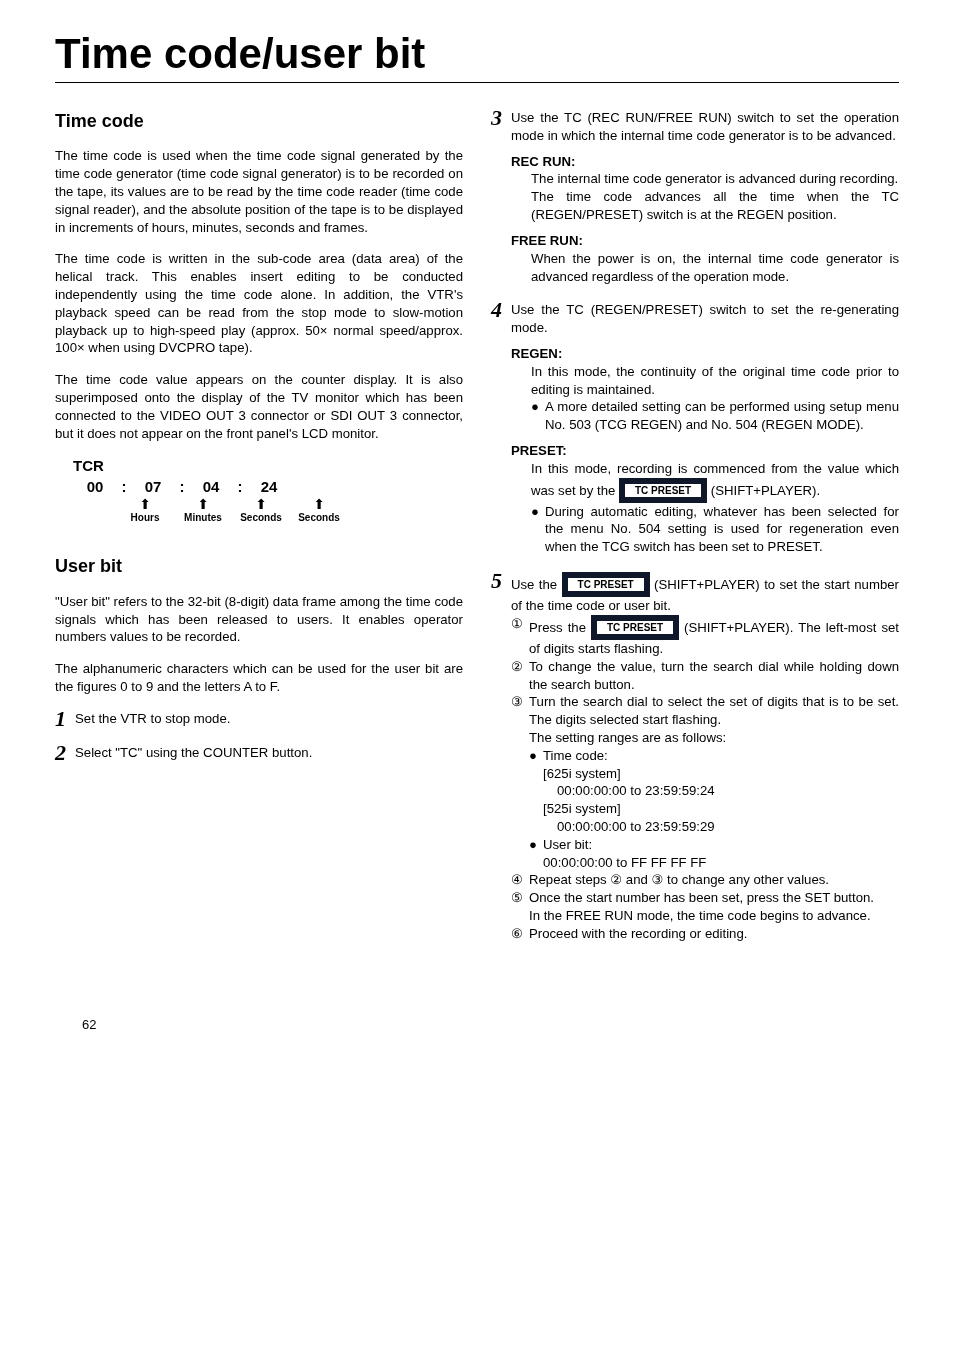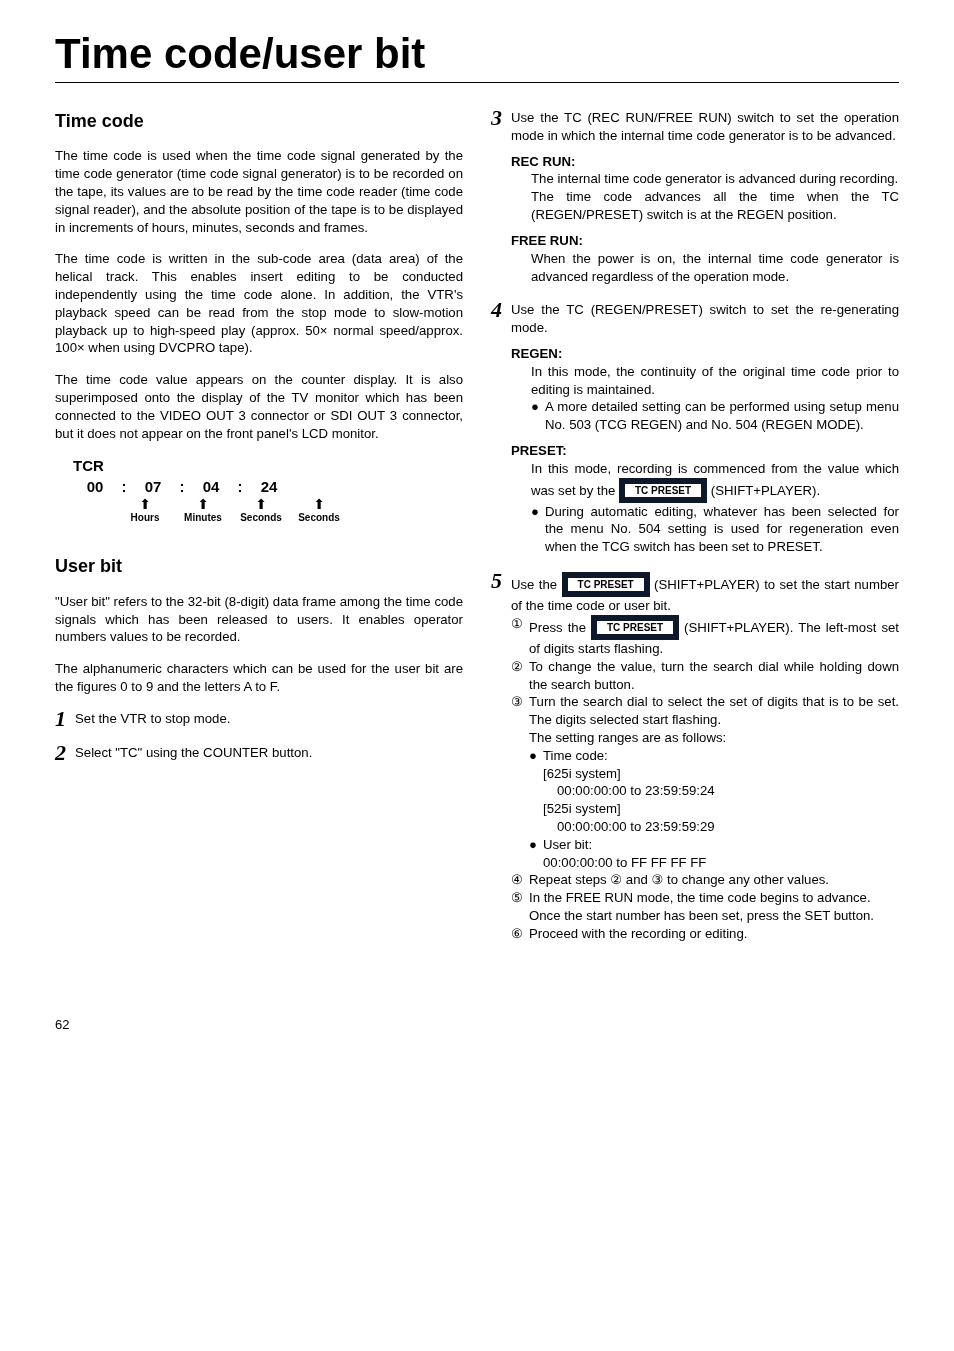--- a/index.html
+++ b/index.html
@@ -159,20 +159,21 @@
   }
   .inner {
     margin-left: 14px;
   }
   .inner2 {
     margin-left: 28px;
   }
   .page-num {
     font-size: 13px;
     margin-top: 60px;
+    margin-left: 27px;
   }
 </style>
 </head>
 <body>
 
 <div class="page">
   <h1 class="main-title">Time code/user bit</h1>
   <hr class="title-rule">
 
   <div class="columns">
@@ -308,22 +309,22 @@
           </div>
 
           <div class="numlist">
             <span class="circ">④</span>
             <span class="ntxt">Repeat steps ② and ③ to change any other values.</span>
           </div>
 
           <div class="numlist">
             <span class="circ">⑤</span>
             <span class="ntxt">
+              <div>Once the start number has been set, press the SET button.</div>
               <div>In the FREE RUN mode, the time code begins to advance.</div>
-              <div>Once the start number has been set, press the SET button.</div>
             </span>
           </div>
 
           <div class="numlist">
             <span class="circ">⑥</span>
             <span class="ntxt">Proceed with the recording or editing.</span>
           </div>
 
         </div>
       </div>

